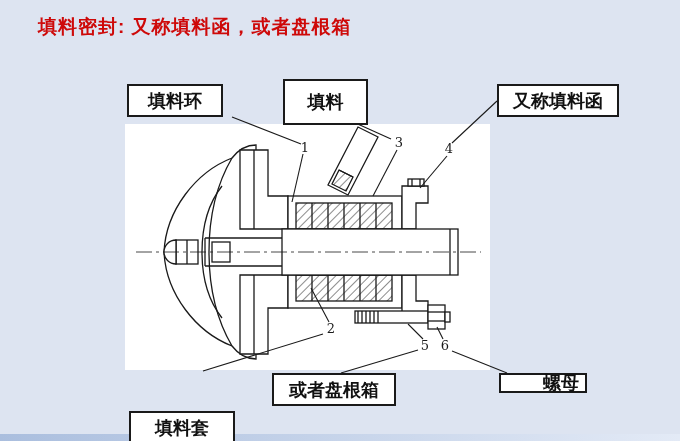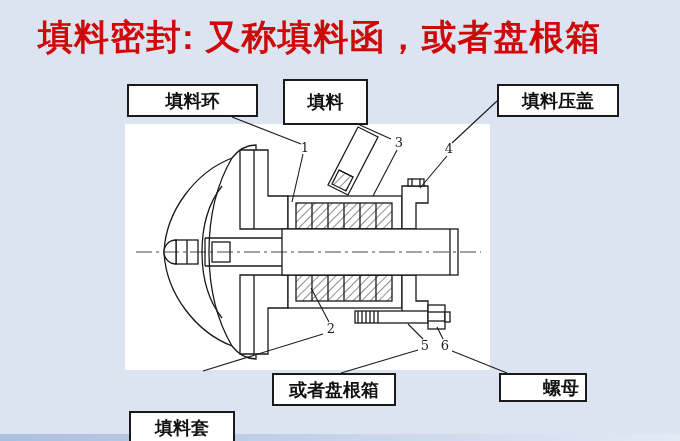--- a/index.html
+++ b/index.html
@@ -5,21 +5,21 @@
   html,body{margin:0;padding:0;}
   body{
     position:relative;
     width:680px;height:441px;
     background:#dde4f1;
     font-family:"Liberation Sans","DejaVu Sans",sans-serif;
     overflow:hidden;
   }
   .title{
     position:absolute;left:38px;top:14px;
-    font-size:35px;font-weight:bold;color:#ce0909;
+    font-size:19px;font-weight:bold;color:#ce0909;
     letter-spacing:1px;white-space:nowrap;z-index:3;
   }
   .label-box{
     position:absolute;
     background:#ffffff;
     border:2px solid #1a1a1a;
     display:flex;align-items:center;justify-content:center;
     font-weight:bold;font-size:18px;color:#111111;
     box-sizing:border-box;z-index:3;white-space:nowrap;
   }
@@ -28,26 +28,26 @@
     position:absolute;left:0;bottom:0;width:680px;height:7px;
     background:linear-gradient(to right,#aabede,#e3eaf6);
     z-index:0;
   }
 </style>
 </head>
 <body>
 
 <div class="title">填料密封: 又称填料函，或者盘根箱</div>
 
-<div class="label-box" style="left:127px;top:84px;width:131px;height:33px;">填料环</div>
+<div class="label-box" style="left:127px;top:84px;width:96px;height:33px;">填料环</div>
 <div class="label-box" style="left:283px;top:79px;width:85px;height:46px;">填料</div>
-<div class="label-box" style="left:497px;top:84px;width:122px;height:33px;">填料压盖</div>
+<div class="label-box" style="left:497px;top:84px;width:122px;height:33px;">又称填料函</div>
 <div class="label-box" style="left:129px;top:371px;width:106px;height:33px;margin-top:40px;">填料套</div>
 <div class="label-box" style="left:272px;top:373px;width:124px;height:33px;">或者盘根箱</div>
-<div class="label-box" style="left:499px;top:373px;width:88px;height:29px;padding-left:36px;">螺母</div>
+<div class="label-box" style="left:499px;top:373px;width:88px;height:20px;padding-left:36px;">螺母</div>
 
 <div class="bottom-band"></div>
 
 <svg class="diagram-svg" width="680" height="441" viewBox="0 0 680 441">
   <defs>
     <pattern id="hatch" width="6" height="6" patternUnits="userSpaceOnUse" patternTransform="rotate(45)">
       <line x1="0" y1="0" x2="0" y2="6" stroke="#1a1a1a" stroke-width="1"></line>
     </pattern>
   </defs>
 

